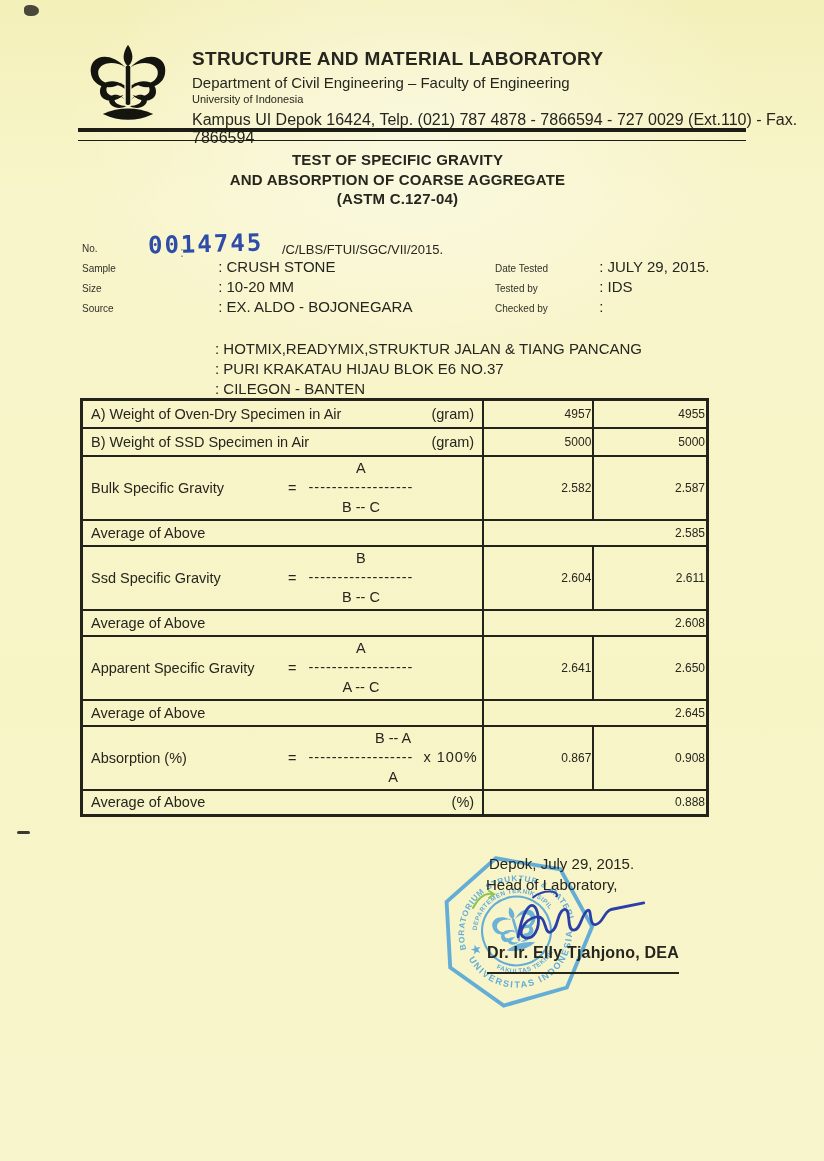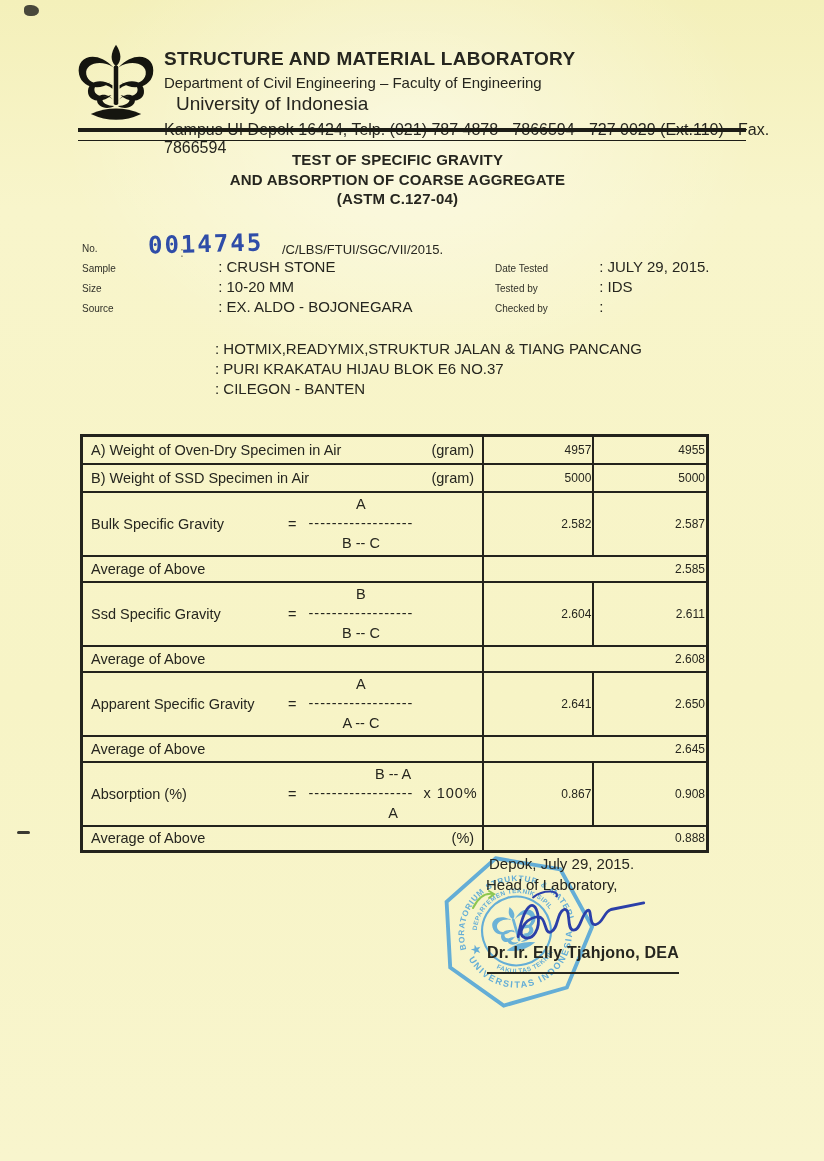--- a/index.html
+++ b/index.html
@@ -5,43 +5,43 @@
   html,body{margin:0;padding:0;}
   .page{position:relative;width:824px;height:1161px;overflow:hidden;
     font-family:"Liberation Sans",sans-serif;color:#26261f;
     background:
       radial-gradient(ellipse 60% 30% at 50% 12%, rgba(255,255,255,.45), rgba(255,255,255,0) 70%),
       linear-gradient(180deg,#f4f0ba 0%,#f8f5cb 18%,#f7f4c6 60%,#f8f5cd 100%);}
   
   .blot{position:absolute;left:24px;top:5px;width:15px;height:11px;background:#2a2a24;border-radius:40% 60% 55% 45%;opacity:.85;}
   .margin-dash{position:absolute;left:17px;top:831px;width:13px;height:3px;background:#3a3a32;border-radius:2px;}
   
-  .lab-header{position:absolute;left:68px;top:42px;display:flex;align-items:flex-start;}
+  .lab-header{position:absolute;left:80px;top:42px;display:flex;gap:16px;align-items:flex-start;}
   .logo-box{width:96px;height:90px;color:#15150f;flex:none;}
   .head-text{padding-top:6px;}
   .lab-name{font-size:19px;font-weight:bold;letter-spacing:.3px;}
   .dept{font-size:15px;margin-top:4px;}
-  .univ{font-size:19px;margin-top:2px;margin-left:12px;}
+  .univ{font-size:11px;margin-top:2px;}
   .contact{font-size:16px;margin-top:6px;}
   .rule{position:absolute;left:78px;top:128px;width:668px;height:8px;
     border-top:4px solid #1d1d16;border-bottom:1px solid #1d1d16;}
   
   .title{position:absolute;left:80px;top:150px;width:635px;text-align:center;
     font-weight:bold;font-size:15px;line-height:1.3;letter-spacing:.2px;}
   
   .info{position:absolute;left:82px;top:232px;width:662px;height:166px;font-size:15px;}
   .i-row{position:absolute;white-space:nowrap;}
   .i-label{font-size:10px;color:#32322a;}
   .no-colon{position:absolute;left:98px;top:6px;font-size:14px;opacity:.55;}
   .stamp-no{position:absolute;left:66px;top:-8px;font-family:"DejaVu Sans Mono",monospace;
     font-weight:bold;font-size:24px;letter-spacing:2px;color:#2f4da8;transform:rotate(-1.5deg);}
   .no-suffix{position:absolute;left:200px;top:4px;font-size:13px;}
   
   table.data-table{position:absolute;left:80px;top:398px;border-collapse:collapse;
-    border:3px solid #23231c;table-layout:fixed;width:629px;margin-top:36px;}
+    border:3px solid #23231c;table-layout:fixed;width:629px;}
   .data-table td{border:2px solid #23231c;overflow:hidden;}
   .r-abc{height:28px;}
   .r-frm{height:64px;}
   .r-avg{height:26px;}
   .c-label{position:relative;padding:0 8px;font-size:14.5px;text-align:left;}
   .unit{position:absolute;right:8px;top:50%;transform:translateY(-50%);}
   .unit:empty{display:none;}
   .c-val{text-align:right;font-size:12px;}
   .flabel{position:absolute;left:8px;top:50%;transform:translateY(-50%);}
   .frac{position:absolute;left:205px;top:50%;transform:translateY(-50%);

